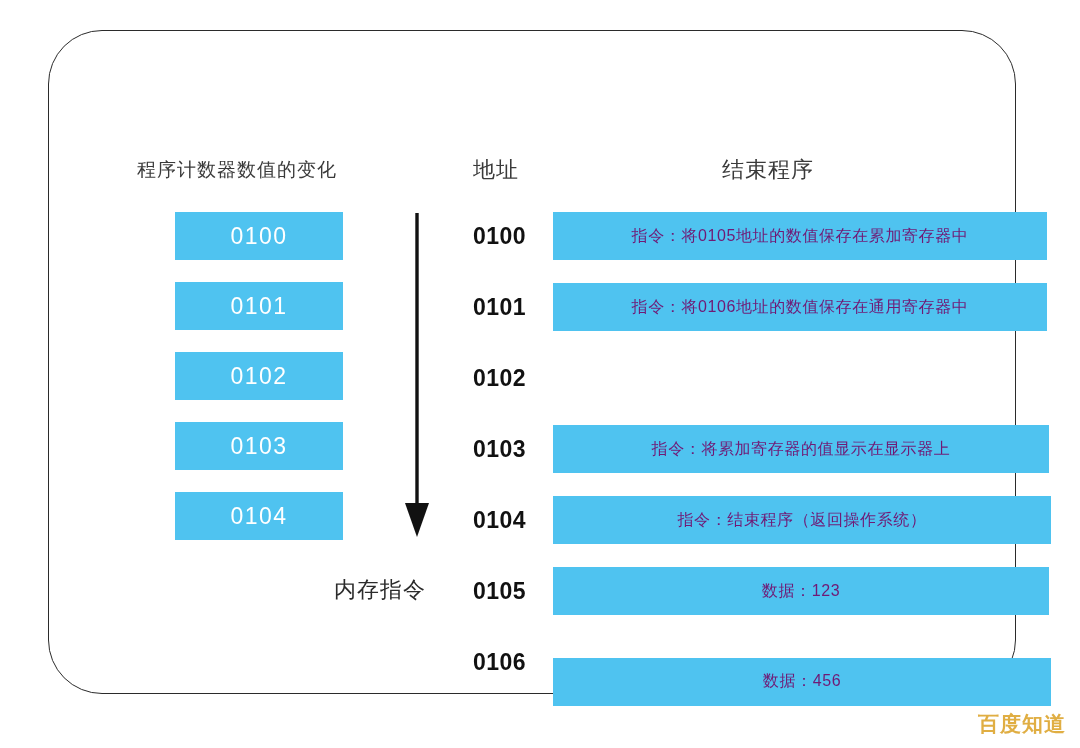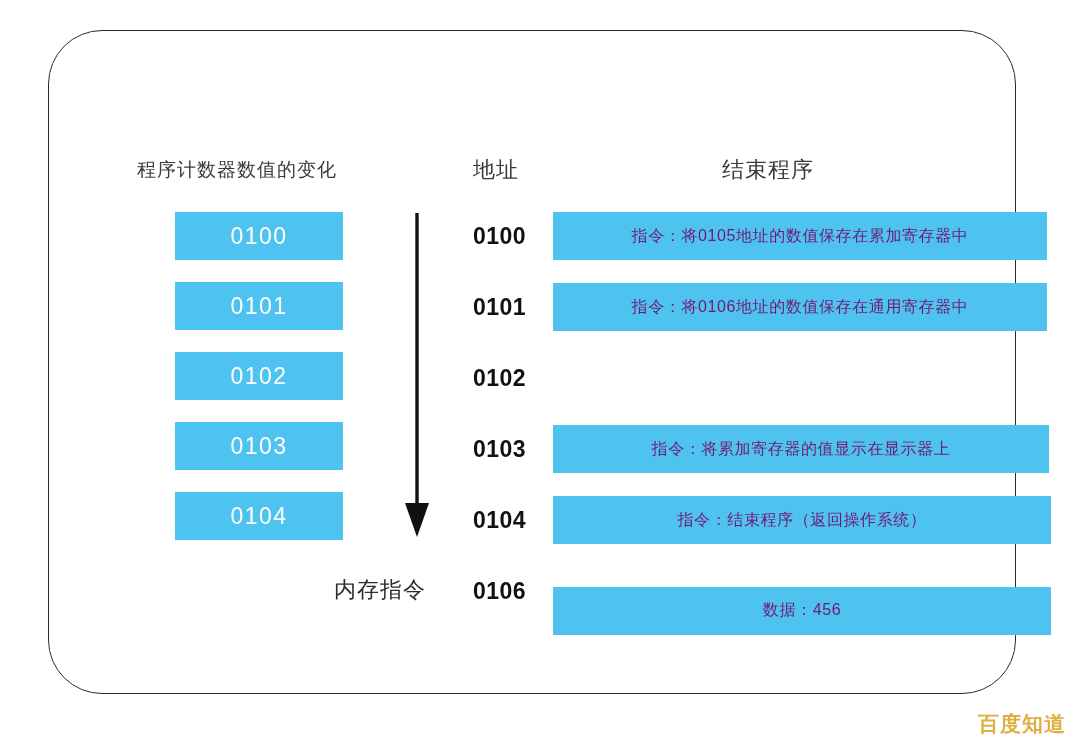--- a/index.html
+++ b/index.html
@@ -179,20 +179,24 @@
       </div>
       <div class="mem-row">
         <div class="mem-addr">0103</div>
         <div class="mem-bar" style="width: 496px; background: rgb(79, 195, 240);">指令：将累加寄存器的值显示在显示器上</div>
       </div>
       <div class="mem-row">
         <div class="mem-addr">0104</div>
         <div class="mem-bar" style="width: 536px; background: rgb(79, 195, 240);">指令：结束程序（返回操作系统）</div>
       </div>
       <div class="mem-row">
+        <div class="mem-addr">0105</div>
+        <div class="mem-bar" style="width: 496px; background: rgb(79, 195, 240);">数据：123</div>
+      </div>
+      <div class="mem-row">
         <div class="mem-addr">0106</div>
         <div class="mem-bar" style="width: 498px; background: rgb(79, 195, 240); margin-top: 39px;">数据：456</div>
       </div>
     </div>
 
 </div>
 
 <div id="watermark">百度知道</div>
 
 </body></html>

